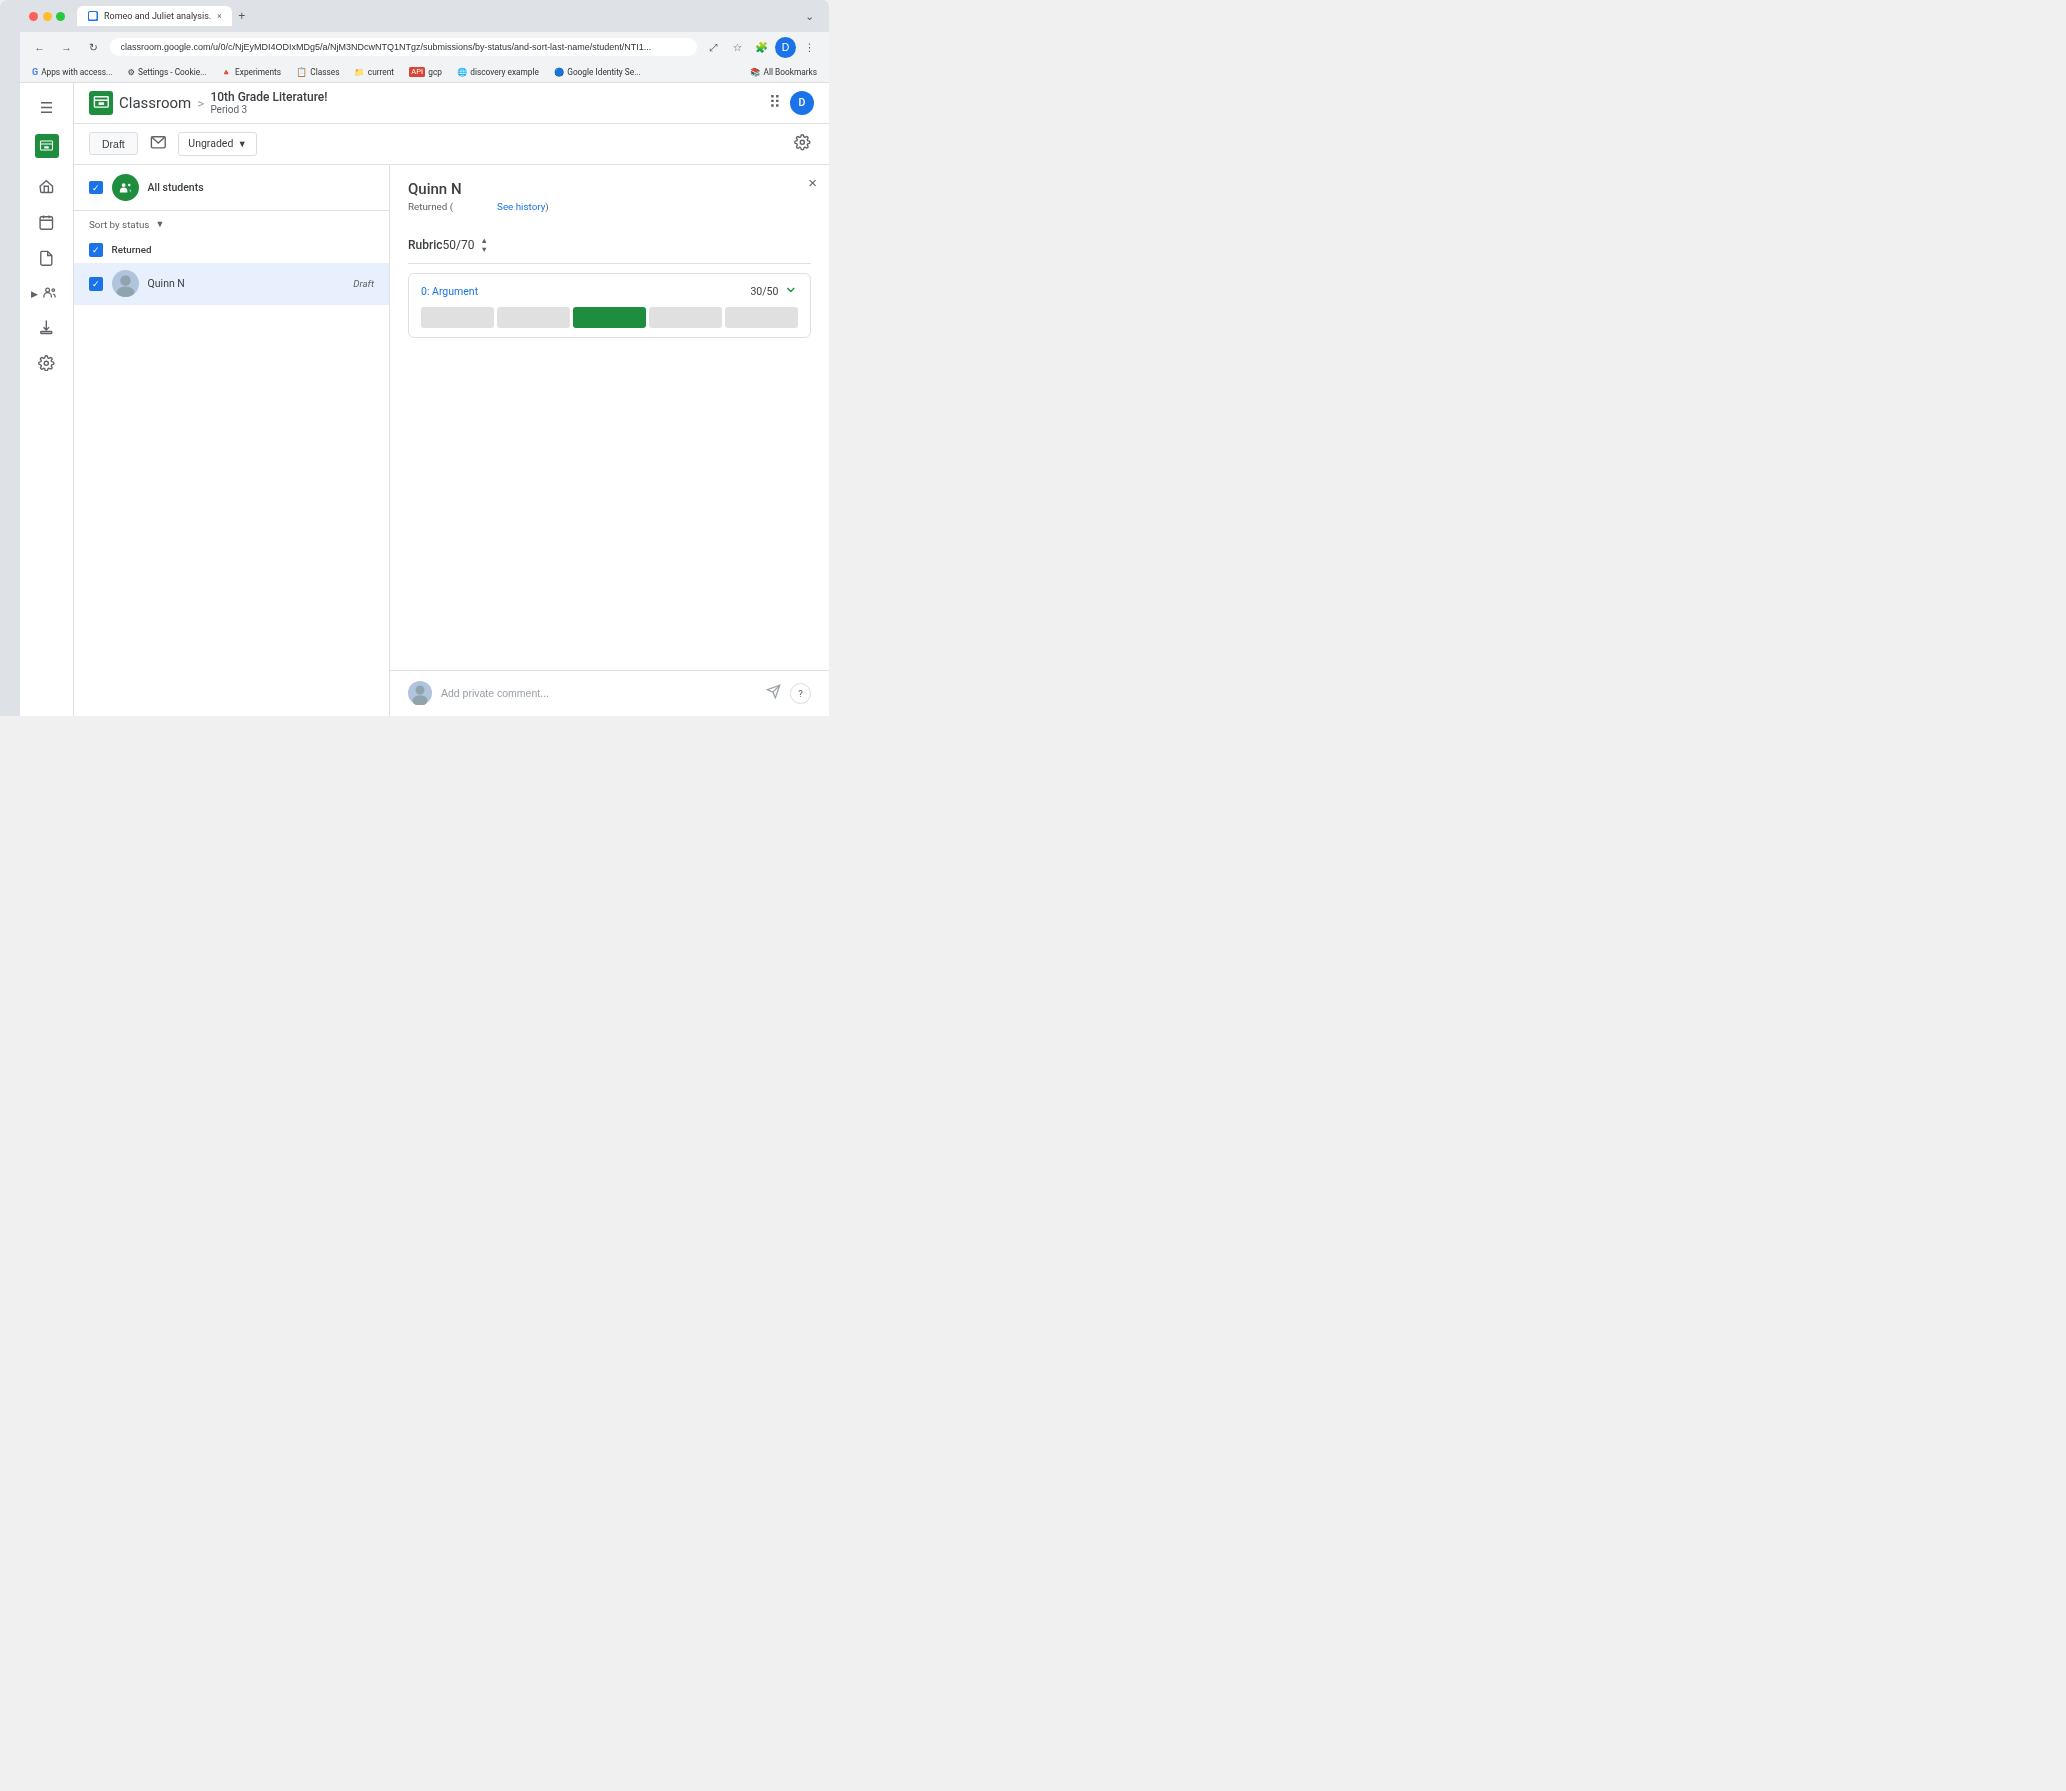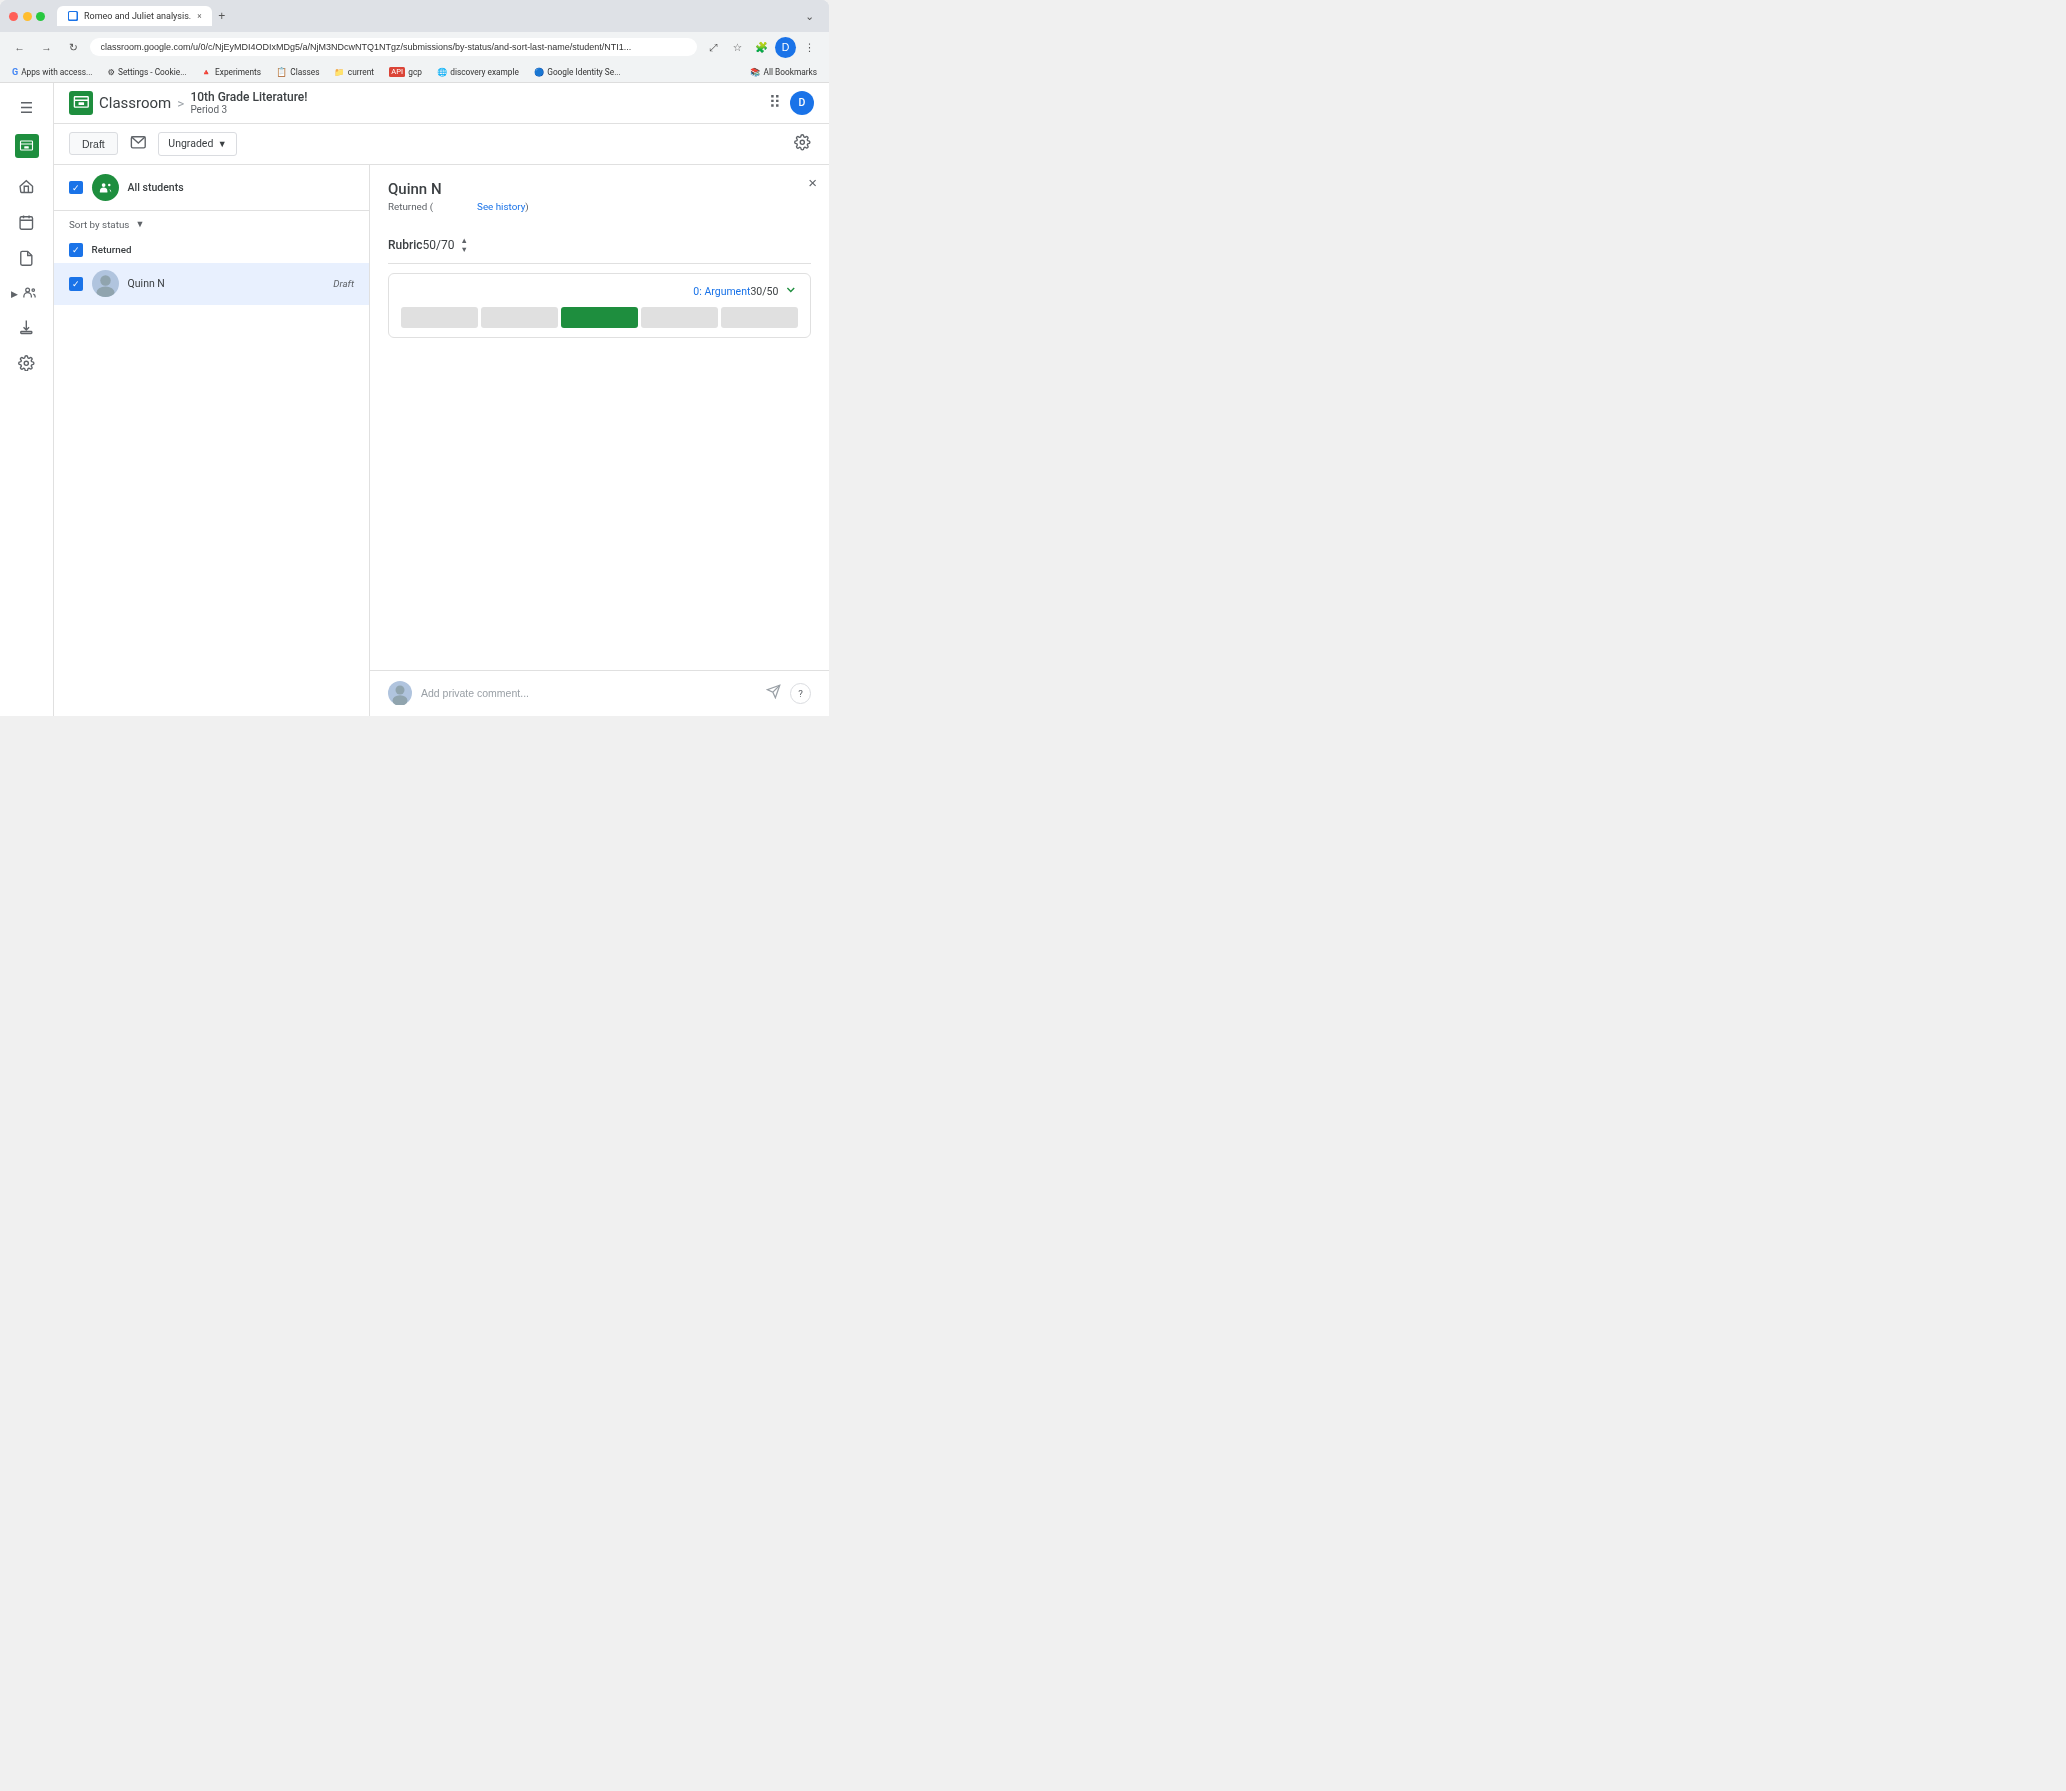--- a/index.html
+++ b/index.html
@@ -1,19 +1,19 @@
 <!DOCTYPE html>
 <html style="font-size:12px"><head>
   <meta charset="utf-8">
   <style>
     * { box-sizing: border-box; margin: 0; padding: 0; }
     body { font-family: 'Google Sans', Roboto, Arial, sans-serif; background: #f0f0f0; width: 829px; height: 738px; overflow: hidden; }
 
     
-    .browser-chrome { background: #dee1e6; border-radius: 7.5px 7.5px 0 0; overflow: hidden; }
+    .browser-chrome { background: #dee1e6; border-radius: 7.5px 7.5px 0 0; overflow: hidden; padding-left: 20px; }
     .browser-titlebar { display: flex; align-items: center; padding: 6px 9px; gap: 6px; background: #dee1e6; }
     .browser-dots { display: flex; gap: 4.5px; }
     .dot { width: 9px; height: 9px; border-radius: 50%; }
     .dot-red { background: #ff5f57; }
     .dot-yellow { background: #ffbd2e; }
     .dot-green { background: #28c840; }
     .browser-tabs { display: flex; align-items: center; margin-left: 6px; }
     .browser-tab { background: #fff; border-radius: 6px 6px 0 0; padding: 4.5px 10.5px; display: flex; align-items: center; gap: 6px; font-size: 9px; color: #333; min-width: 121px; }
     .browser-tab .tab-icon { width: 10.5px; height: 10.5px; background: #1a73e8; border-radius: 1.5px; display: flex; align-items: center; justify-content: center; }
     .tab-close { margin-left: auto; color: #666; cursor: pointer; font-size: 8.3px; }
@@ -82,21 +82,21 @@
     .student-detail-status { font-size: 9.8px; color: #5f6368; margin-bottom: 15px; }
     .student-detail-status a { color: #1a73e8; text-decoration: none; margin-left: 44px; }
 
     
     .rubric-header { display: flex; align-items: center; justify-content: flex-start; padding: 9px 0; border-bottom: 0.8px solid #e0e0e0; margin-bottom: 9px; }
     .rubric-title { font-size: 12px; color: #3c4043; font-weight: 500; }
     .rubric-score { display: flex; align-items: center; gap: 6px; font-size: 12px; color: #3c4043; }
     .score-arrows { display: flex; flex-direction: column; color: #5f6368; cursor: pointer; }
 
     .criterion-row { border: 0.8px solid #e0e0e0; border-radius: 6px; padding: 9px 12px; margin-bottom: 9px; }
-    .criterion-header { display: flex; align-items: center; justify-content: flex-end; margin-bottom: 7.5px; }
+    .criterion-header { display: flex; align-items: center; justify-content: space-between; margin-bottom: 7.5px; }
     .criterion-name { font-size: 10.5px; color: #1a73e8; }
     .criterion-score { display: flex; align-items: center; gap: 6px; font-size: 10.5px; color: #3c4043; }
     .expand-btn { border: none; background: none; color: #5f6368; font-size: 13.6px; cursor: pointer; }
 
     
     .score-bars { display: flex; gap: 3px; }
     .score-bar { height: 21px; border-radius: 3px; flex: 1; background: #e0e0e0; }
     .score-bar.active { background: #1e8e3e; }
 
     

